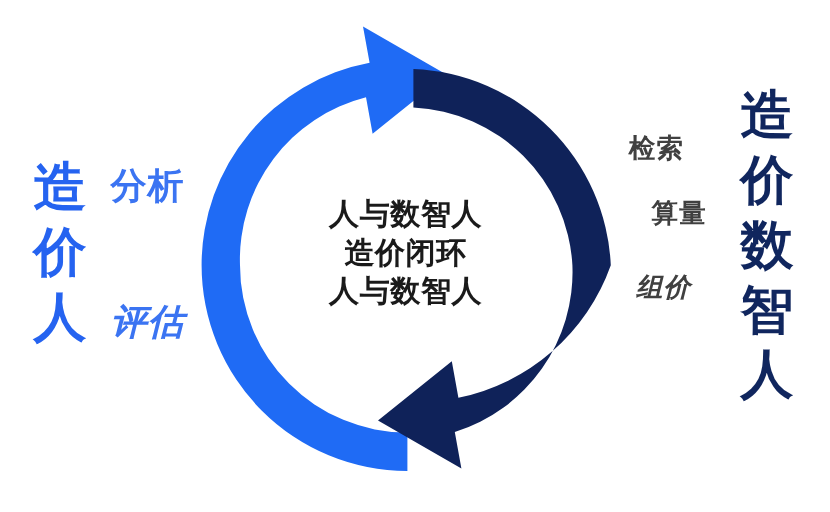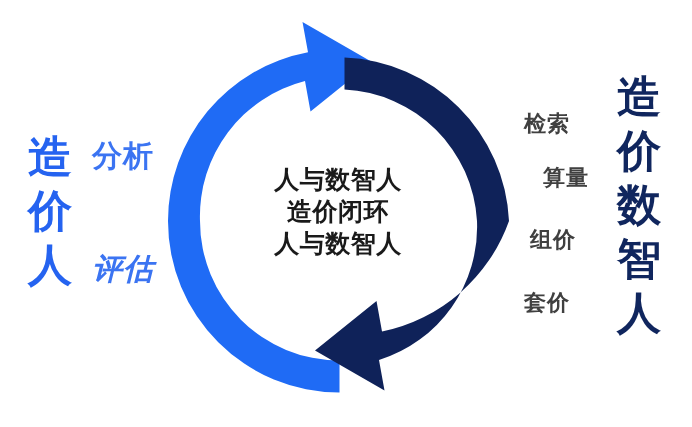--- a/index.html
+++ b/index.html
@@ -97,21 +97,21 @@
     position: absolute;
     color: #404040;
     font-size: 22px;
     line-height: 26px;
     font-weight: 700;
     letter-spacing: 1px;
     white-space: nowrap;
   }
   #right-label-0 { left: 524px; top: 111px; }
   #right-label-1 { left: 543px; top: 165px; }
-  #right-label-2 { left: 530px; top: 227px; }
+  #right-label-2 { left: 530px; top: 227px; font-style: italic; }
   #right-label-3 { left: 524px; top: 290px; }
 </style>
 </head>
 <body>
 
 <div id="canvas">
 
   <svg class="ring-svg" viewBox="0 0 692 427" aria-hidden="true">
 
     <g>
@@ -164,15 +164,14 @@
     <span class="ch">造</span>
     <span class="ch">价</span>
     <span class="ch">数</span>
     <span class="ch">智</span>
     <span class="ch">人</span>
   </div>
 
   <div class="right-label" id="right-label-0">检索</div>
   <div class="right-label" id="right-label-1">算量</div>
   <div class="right-label" id="right-label-2">组价</div>
-  <div class="right-label" id="right-label-3">套价</div>
 
 </div>
 
 </body></html>

